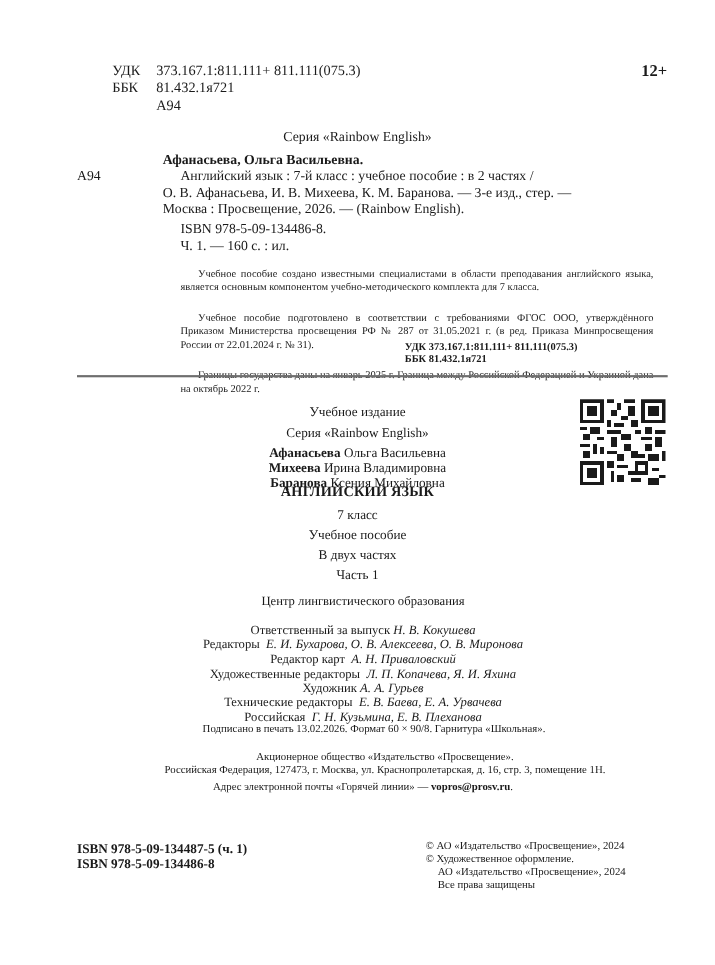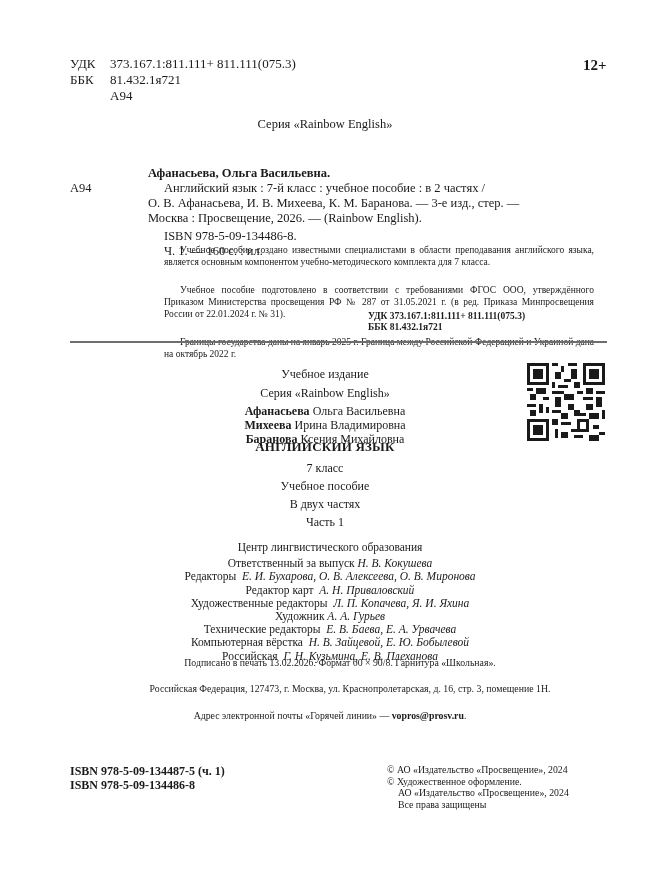--- a/index.html
+++ b/index.html
@@ -5,28 +5,28 @@
   html, body { margin: 0; padding: 0; background: #ffffff; }
   body { width: 650px; height: 877px; position: relative; overflow: hidden;
          font-family: "DejaVu Serif", "Liberation Serif", serif; color: #1a1a1a; }
   .abs { position: absolute; }
   .serif { font-family: "Liberation Serif", "DejaVu Serif", serif; }
   .i { font-style: italic; }
   .c { text-align: center; }
 
   
   .udk-top { left: 70px; top: 56px; font-size: 13px; line-height: 16px; }
-  .udk-top .row { display: flex; }
+  .udk-top .row { display: flex; margin-left: 32px; }
   .udk-top .lbl { width: 40px; }
   .age { left: 583px; top: 57px; font-size: 15px; font-weight: bold; }
 
   .series-top { left: 0; width: 650px; top: 117px; font-size: 12.5px; }
 
   .biblio { left: 70px; top: 138px; width: 540px; font-size: 12.5px; line-height: 15px; }
-  .biblio .author { margin-left: 78px; font-weight: bold; margin-top: 28px; }
+  .biblio .author { margin-left: 78px; font-weight: bold; }
   .biblio .entry { position: relative; margin-left: 78px; }
   .biblio .code { position: absolute; left: -78px; top: 0; }
   .biblio .indent { text-indent: 16px; }
   .biblio .isbn { margin-left: 94px; margin-top: 3px; font-size: 12.5px; line-height: 15px; }
 
   .notes { left: 148px; top: 228px; width: 462px; font-size: 9.5px; line-height: 12px; text-align: justify; }
   .notes p { margin: 16px; text-indent: 16px; }
 
   .udk-right { left: 368px; top: 311px; width: 242px; text-align: left; font-size: 9.5px; line-height: 11px; font-weight: bold; }
 
@@ -37,21 +37,21 @@
   .series-mid { top: 386px; font-size: 12px; }
   .authors { top: 404px; font-size: 12px; line-height: 14px; }
   .title { top: 439px; font-size: 13px; font-weight: bold; letter-spacing: 0.2px; }
   .grade { top: 461px; font-size: 12px; }
   .type { top: 479px; font-size: 12px; }
   .parts { top: 497px; font-size: 12px; }
   .part { top: 515px; font-size: 12px; }
 
   .credits { left: 100px; width: 460px; top: 541px; text-align: center; font-size: 11.5px; line-height: 13.2px; }
   .credits .row { white-space: nowrap; }
-  .credits .first { margin-bottom: 3px; }
+  .credits .first { margin-bottom: 13px; }
 
   .print { left: 100px; width: 480px; top: 657px; text-align: center; font-size: 9.8px; line-height: 11.5px; }
   .publisher { left: 60px; width: 580px; top: 683px; text-align: center; font-size: 9.8px; line-height: 11.5px; }
   .email { left: 100px; width: 460px; top: 710px; text-align: center; font-size: 9.8px; }
 
   .isbn-bottom { left: 70px; top: 764px; font-size: 12px; line-height: 14px; font-weight: bold; }
   .copyright { left: 387px; top: 764px; font-size: 9.8px; line-height: 11.5px; }
   .copyright .ind { padding-left: 11px; }
 
   .qr { left: 527px; top: 363px; width: 78px; height: 78px; }
@@ -179,29 +179,29 @@
 </div>
 
 <div class="abs credits serif">
   <div class="row first">Центр лингвистического образования</div>
   <div class="row"><span>Ответственный за выпуск</span> <span class="i">Н. В. Кокушева</span></div>
   <div class="row"><span>Редакторы</span>&nbsp; <span class="i">Е. И. Бухарова, О. В. Алексеева, О. В. Миронова</span></div>
   <div class="row"><span>Редактор карт</span>&nbsp; <span class="i">А. Н. Приваловский</span></div>
   <div class="row"><span>Художественные редакторы</span>&nbsp; <span class="i">Л. П. Копачева, Я. И. Яхина</span></div>
   <div class="row"><span>Художник</span> <span class="i">А. А. Гурьев</span></div>
   <div class="row"><span>Технические редакторы</span>&nbsp; <span class="i">Е. В. Баева, Е. А. Урвачева</span></div>
-  <div class="row"><span>Компьютерная вёрстка</span>&nbsp; <span class="i">Н. В. Зайцевой, Е. Ю. Бобылевой</span></div>
   <div class="row"><span>Российская</span>&nbsp; <span class="i">Г. Н. Кузьмина, Е. В. Плеханова</span></div>
 </div>
 
 <div class="abs print serif">
   <div>Подписано в печать 13.02.2026. Формат 60 × 90/8. Гарнитура «Школьная».</div>
 </div>
 
 <div class="abs publisher serif">
+  <div>Акционерное общество «Издательство «Просвещение».</div>
   <div>Российская Федерация, 127473, г. Москва, ул. Краснопролетарская, д. 16, стр. 3, помещение 1Н.</div>
 </div>
 
 <div class="abs email serif">
   <span>Адрес электронной почты «Горячей линии» —</span>
   <b>vopros@prosv.ru</b><span>.</span>
 </div>
 
 <div class="abs isbn-bottom serif">
   <div>ISBN 978-5-09-134487-5 (ч. 1)</div>

